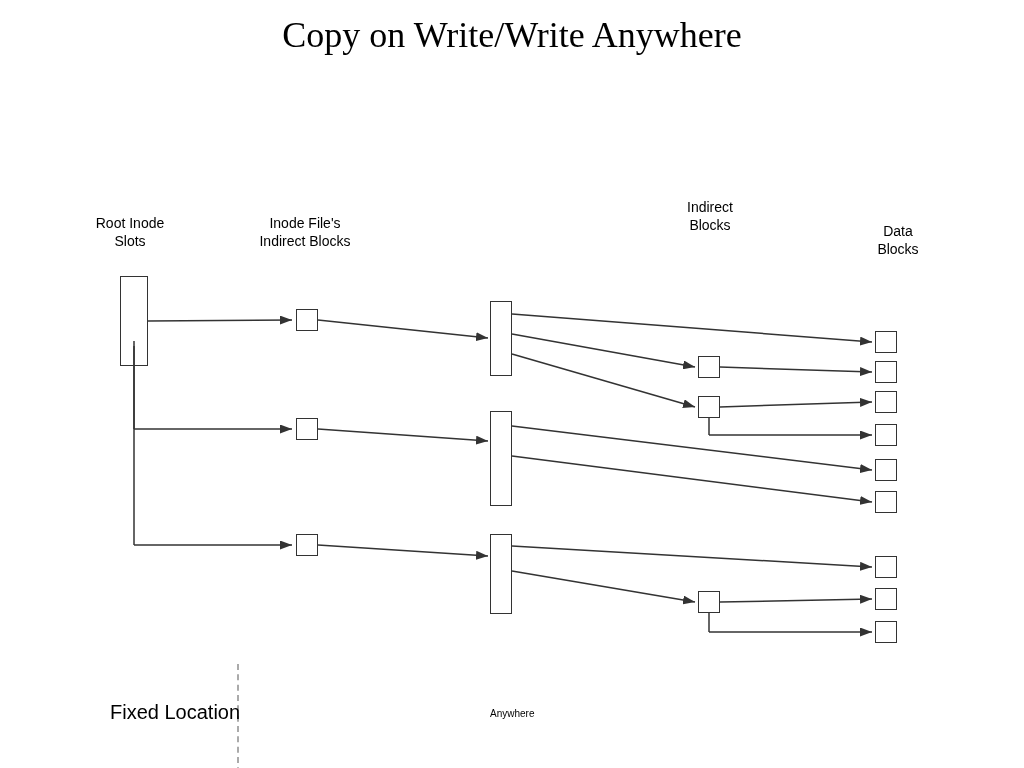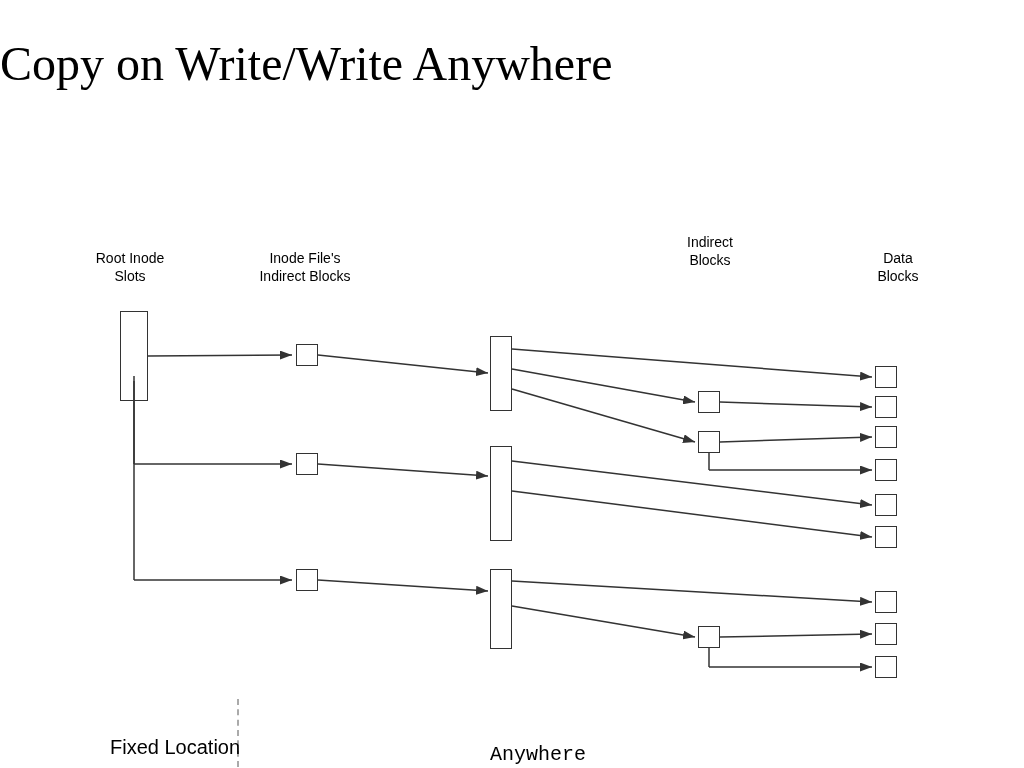--- a/index.html
+++ b/index.html
@@ -6,23 +6,24 @@
     body {
       background: #fff;
       font-family: 'Georgia', serif;
       width: 1024px;
       height: 768px;
       overflow: hidden;
       position: relative;
     }
 
     #title {
-      font-size: 48px;
+      text-align: center;
+      font-size: 36px;
       font-weight: 400;
-      padding-top: 36px;
+      padding-top: 14px;
       padding-bottom: 10px;
       font-family: 'Palatino Linotype', Palatino, serif;
     }
 
     .diagram-container {
       position: relative;
       width: 1024px;
       height: 650px;
     }
 
@@ -56,21 +57,21 @@
 </head>
 <body>
 
 <div id="title">Copy on Write/Write Anywhere</div>
 
 <div class="diagram-container">
 
   <div class="col-header" style="left:250px; top:148px; width:110px;">Inode File's<br>Indirect Blocks</div>
   <div class="col-header" style="left:75px; top:148px; width:110px;">Root Inode<br>Slots</div>
   <div class="col-header" style="left:660px; top:132px; width:100px;">Indirect<br>Blocks</div>
-  <div class="col-header" style="left:858px; top:148px; width:80px;">Data<br>Blocks</div>
+  <div class="col-header" style="left:858px; top:156px; width:80px;">Data<br>Blocks</div>
 
   <div class="box" style="left:120px; top:210px; width:28px; height:90px;"></div>
 
   <div class="box" style="left:296px; top:243px; width:22px; height:22px;"></div>
 
   <div class="box" style="left:296px; top:352px; width:22px; height:22px;"></div>
 
   <div class="box" style="left:296px; top:468px; width:22px; height:22px;"></div>
 
   <div class="box" style="left:490px; top:235px; width:22px; height:75px;"></div>
@@ -140,15 +141,15 @@
       <marker id="arrowhead" markerWidth="8" markerHeight="6" refX="8" refY="3" orient="auto">
         <polygon points="0 0, 8 3, 0 6" fill="#333"></polygon>
       </marker>
     </defs>
   </svg>
 
   <div style="position:absolute; left:237px; top:598px; border-left:2px dashed #aaa; height:130px;"></div>
 
   <div style="position:absolute; left:110px; top:635px; font-family:Arial,sans-serif; font-size:20px; text-align:center;">Fixed
 Location</div>
-  <div style="position:absolute; left:490px; top:642px; font-family:Liberation Mono, monospace; font-size:20px;">Anywhere</div>
+  <div style="position:absolute; left:490px; top:642px; font-family:Liberation Sans, sans-serif; font-size:10px;">Anywhere</div>
 
 </div>
 
 </body></html>

